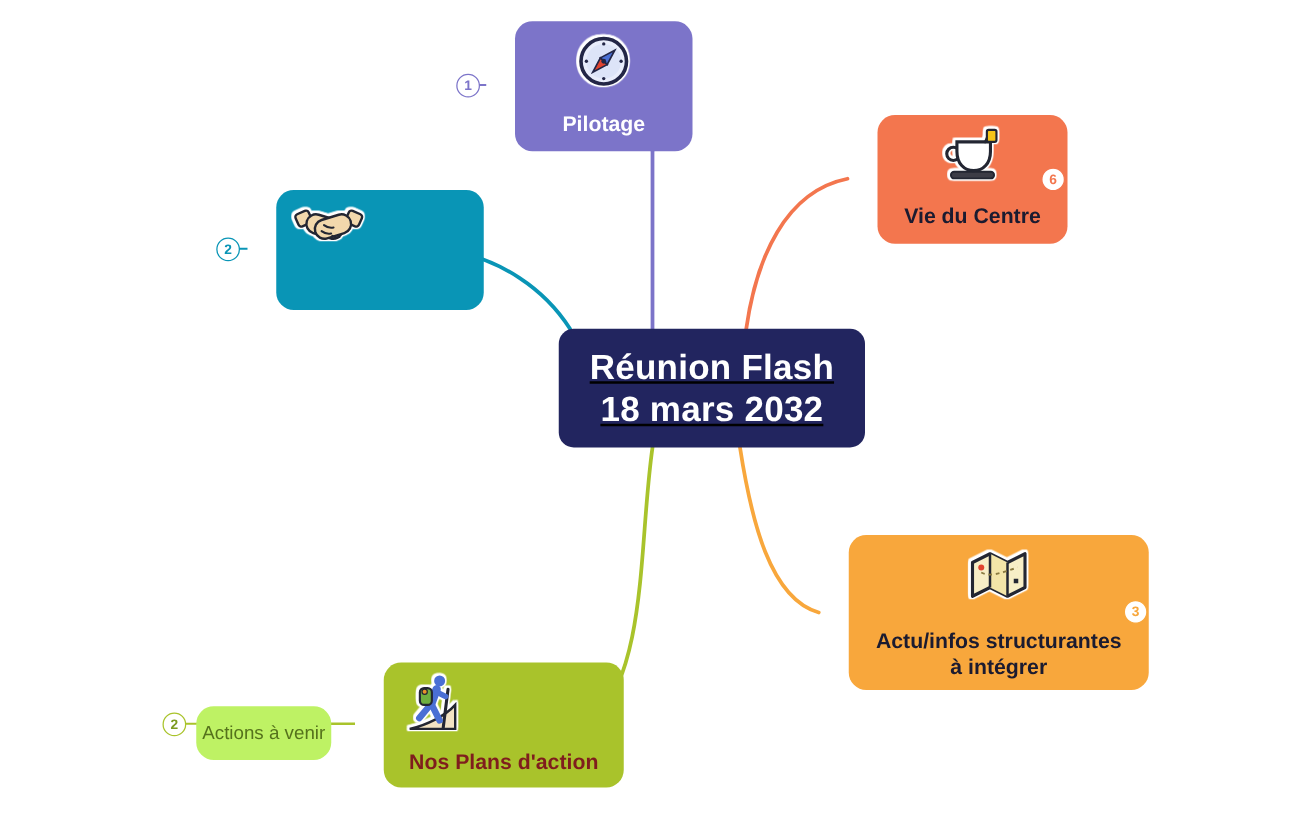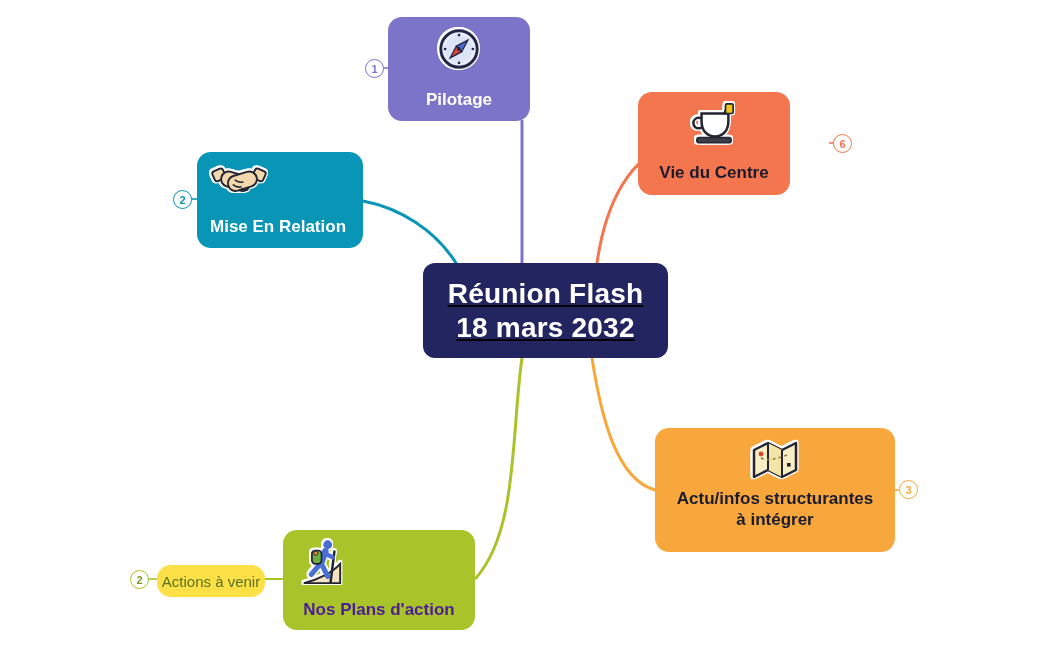--- a/index.html
+++ b/index.html
@@ -2,50 +2,50 @@
 <html><head>
 <meta charset="utf-8">
 <style>
   html,body{margin:0;padding:0;background:#fff;}
   body{width:1050px;height:650px;position:relative;overflow:hidden;
        font-family:"Liberation Sans", sans-serif;}
   .canvas{position:absolute;inset:0;width:1050px;height:650px;}
   svg.links{position:absolute;left:0;top:0;width:1050px;height:650px;}
 
   .node{position:absolute;border-radius:14px;display:flex;flex-direction:column;
-        box-sizing:border-box;}
+        box-sizing:border-box;margin-left:24px;}
   .node .label{font-weight:bold;font-size:17px;line-height:21px;margin-top:auto;}
 
   .central{left:423px;top:263px;width:245px;height:95px;background:#22255f;
            border-radius:12px;align-items:center;justify-content:center;text-decoration:underline;}
   .central .cline{color:#fff;font-weight:bold;font-size:28px;line-height:34px;
                   letter-spacing:.2px;}
 
   .pilotage{left:388px;top:17px;width:142px;height:104px;background:#7c74c9;
             align-items:center;padding:9px 0 11px;}
   .pilotage .label{color:#fff;}
 
   .mise{left:197px;top:152px;width:166px;height:96px;background:#0995b6;
         align-items:flex-start;padding:9px 13px 11px;}
   .mise .label{color:#fff;}
 
-  .vie{left:638px;top:92px;width:152px;height:103px;background:#f3764e;
+  .vie{left:678px;top:92px;width:152px;height:103px;background:#f3764e;
        align-items:center;padding:10px 12px 12px;}
   .vie .label{color:#1b1b30;}
 
   .actu{left:655px;top:428px;width:240px;height:124px;background:#f8a73c;
-        align-items:center;padding:11px 0 22px;}
+        align-items:center;padding:11px 0 8px;}
   .actu .label{color:#1b1b30;text-align:center;white-space:pre-line;}
 
   .plans{left:283px;top:530px;width:192px;height:100px;background:#a9c32b;
          align-items:flex-start;padding:8px 0 10px 15px;}
-  .plans .label{color:#4c1d95;align-self:center;margin-left:-15px;}
+  .plans .label{color:#7f1d1d;align-self:center;margin-left:-15px;}
 
-  .pill{position:absolute;left:157px;top:565px;width:108px;height:32px;
-        background:#fde047;border-radius:14px;display:flex;align-items:center;
+  .pill{position:absolute;left:157px;top:565px;width:108px;height:43px;
+        background:#bef264;border-radius:14px;display:flex;align-items:center;
         justify-content:center;font-size:15px;color:#55721c;}
 
   .badge{position:absolute;width:19px;height:19px;border-radius:50%;background:#fff;
          box-sizing:border-box;border:1.6px solid;display:flex;align-items:center;
          justify-content:center;font-size:11px;font-weight:600;}
   .badge.purple{left:365px;top:59px;border-color:#7c74c9;color:#7c74c9;}
   .badge.teal{left:173px;top:190px;border-color:#0995b6;color:#0995b6;}
   .badge.coral{left:833px;top:134px;border-color:#f3764e;color:#f3764e;}
   .badge.amber{left:899px;top:480px;border-color:#f8a73c;color:#f8a73c;}
   .badge.green{left:130px;top:570px;border-color:#a9c32b;color:#7c9a1f;}
@@ -96,21 +96,20 @@
   <div class="badge purple">1</div>
 
   <div class="node mise">
     <svg class="icon" width="58" height="44" viewBox="0 0 60 46">
       <rect x="3" y="9" width="12" height="11" rx="2.5" transform="rotate(-24 9 14.5)" fill="#f2d8ac" stroke="#232632" stroke-width="2"></rect>
       <rect x="45" y="9" width="12" height="11" rx="2.5" transform="rotate(24 51 14.5)" fill="#f2d8ac" stroke="#232632" stroke-width="2"></rect>
       <rect x="11" y="13" width="31" height="16" rx="8" transform="rotate(17 26 21)" fill="#f2d8ac" stroke="#232632" stroke-width="2"></rect>
       <rect x="18" y="13" width="31" height="16" rx="8" transform="rotate(-17 34 21)" fill="#f2d8ac" stroke="#232632" stroke-width="2"></rect>
       <path d="M26,20 q4,3 8,2 M24,25 q4,3 8,2 M33,29 q3,2 6,1" fill="none" stroke="#232632" stroke-width="1.7" stroke-linecap="round"></path>
     </svg>
-    <div class="label">Mise En Relation</div>
   </div>
   <div class="badge teal">2</div>
 
   <div class="node vie">
     <svg class="icon" width="56" height="46" viewBox="0 0 56 48">
       <circle cx="12" cy="22" r="5.5" fill="none" stroke="#232632" stroke-width="2.6"></circle>
       <rect x="10" y="37" width="36" height="5.5" rx="2.7" fill="#3c3c46" stroke="#232632" stroke-width="1.6"></rect>
       <path d="M15,12 L43,12 L43,20 C43,30 37,36 29,36 C21,36 15,30 15,20 Z" fill="#fff" stroke="#232632" stroke-width="2.6"></path>
       <line x1="38" y1="13" x2="42" y2="4" stroke="#232632" stroke-width="1.8"></line>
       <rect x="40" y="2" width="8" height="10" rx="1.5" fill="#f5c518" stroke="#232632" stroke-width="1.8"></rect>

